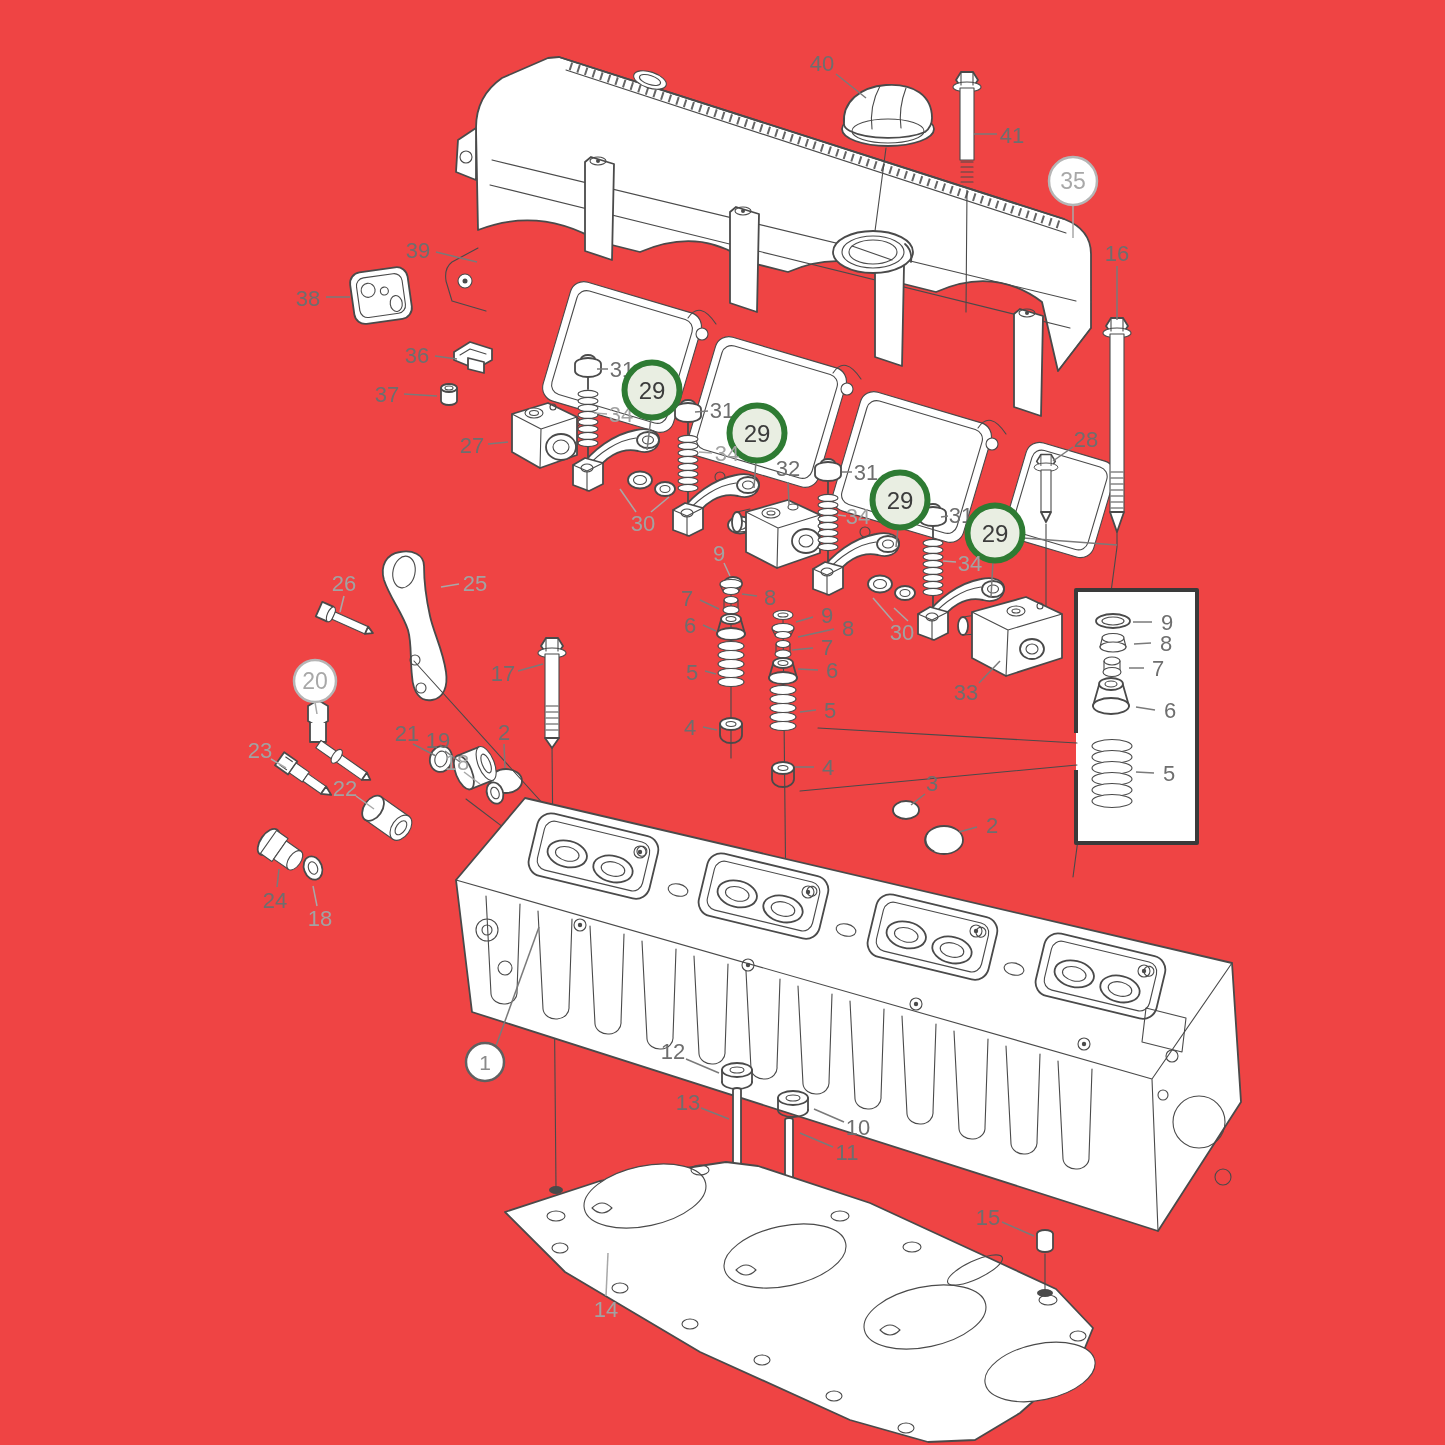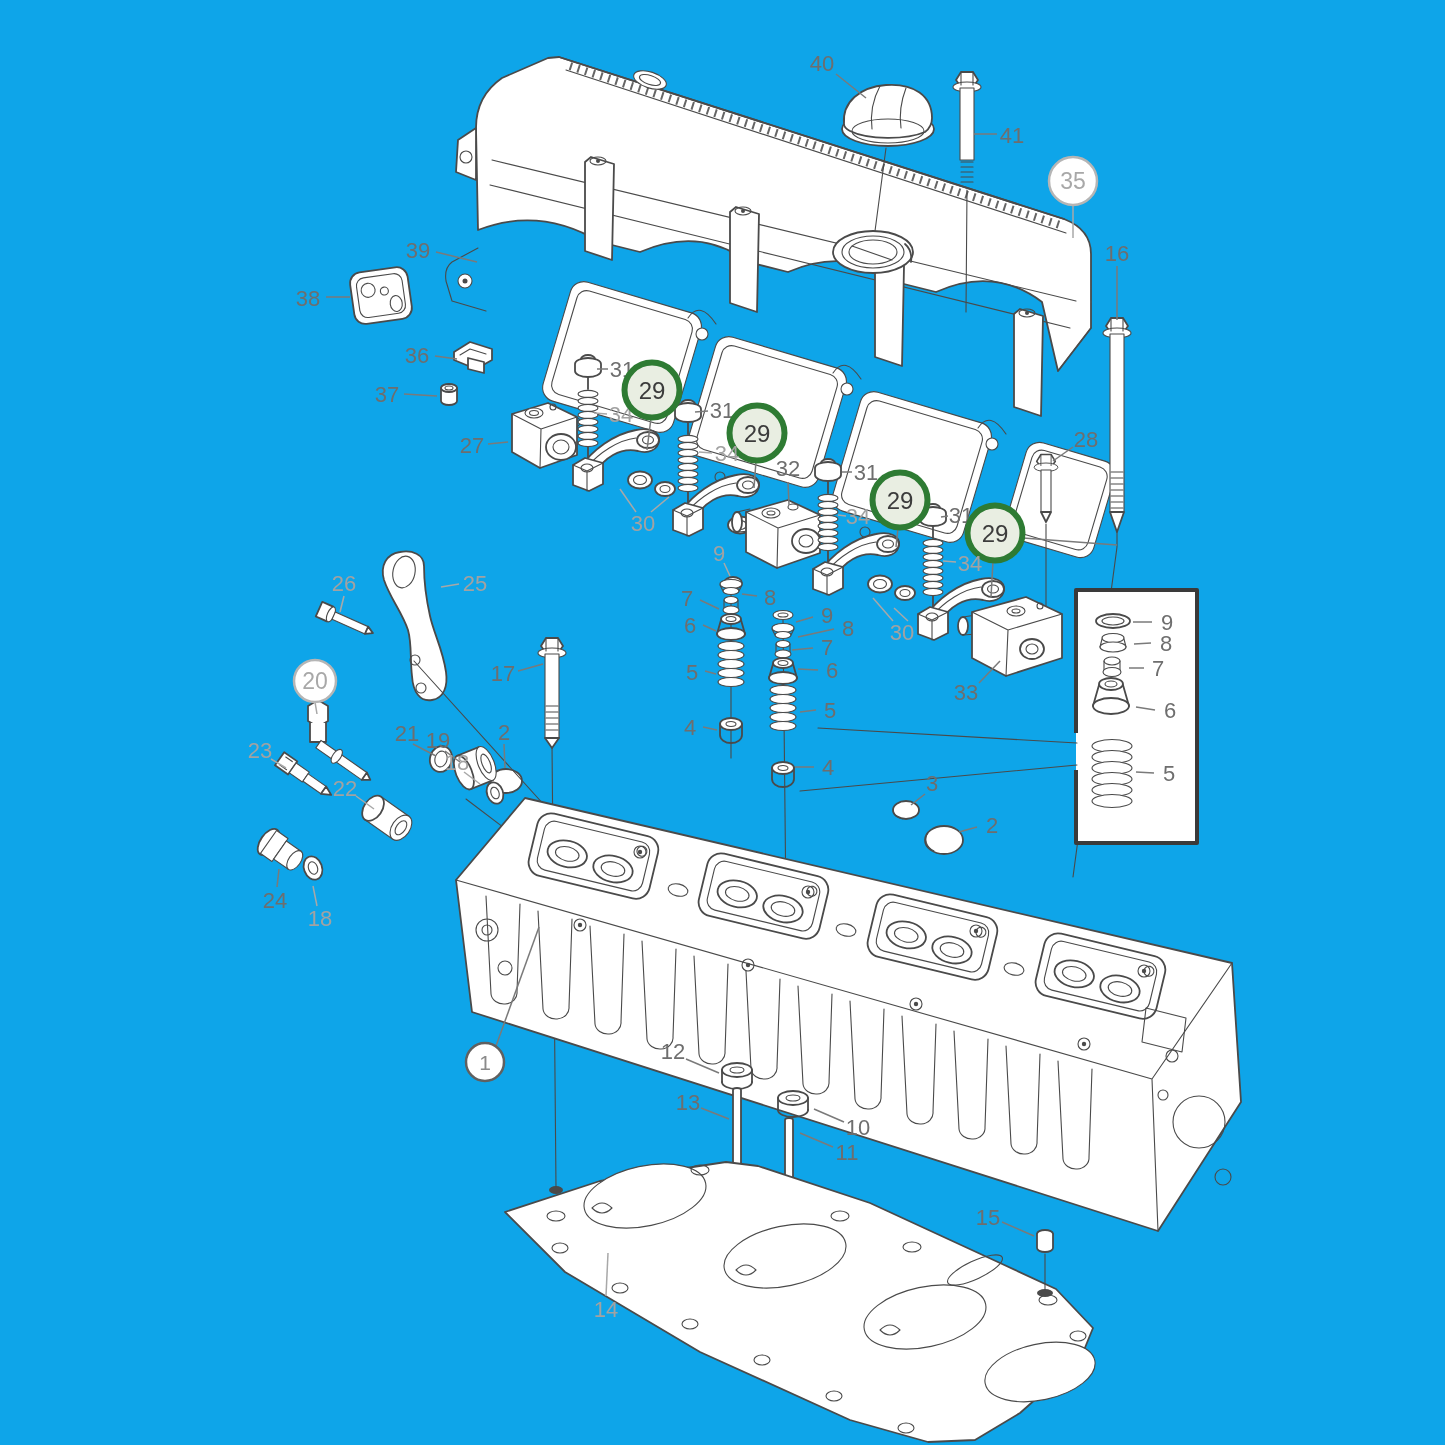--- a/index.html
+++ b/index.html
@@ -10,21 +10,21 @@
   .l{fill:none;stroke:var(--ln,#4a4a4a);stroke-width:1.8;stroke-linejoin:round;stroke-linecap:round;}
   .t{fill:none;stroke:var(--ln,#4a4a4a);stroke-width:1.1;stroke-linejoin:round;stroke-linecap:round;}
   .tw{fill:#ffffff;stroke:var(--ln,#4a4a4a);stroke-width:1.1;stroke-linejoin:round;}
   .hatch{fill:none;stroke:var(--ln,#4a4a4a);stroke-width:8;stroke-dasharray:2 6;opacity:.85;}
   .dot{fill:var(--ln,#4a4a4a);stroke:none;}
   .lbl{font-family:"Liberation Sans","DejaVu Sans",sans-serif;}
 </style>
 </head>
 <body>
 
-<div id="stage" style="background: #0ea5e9;">
+<div id="stage" style="background: #ef4444;">
 <svg id="diagram" width="1445" height="1445" viewBox="0 0 1445 1445">
 
   <defs>
 
     <g id="bolthead">
       <path class="p" d="M-11,-2 L-6,-10 L6,-10 L11,-2 L6,5 L-6,5 Z"></path>
       <ellipse class="tw" cx="0" cy="5" rx="14" ry="5"></ellipse>
       <line class="t" x1="-6" y1="-10" x2="-6" y2="3"></line>
       <line class="t" x1="6" y1="-10" x2="6" y2="3"></line>
     </g>

